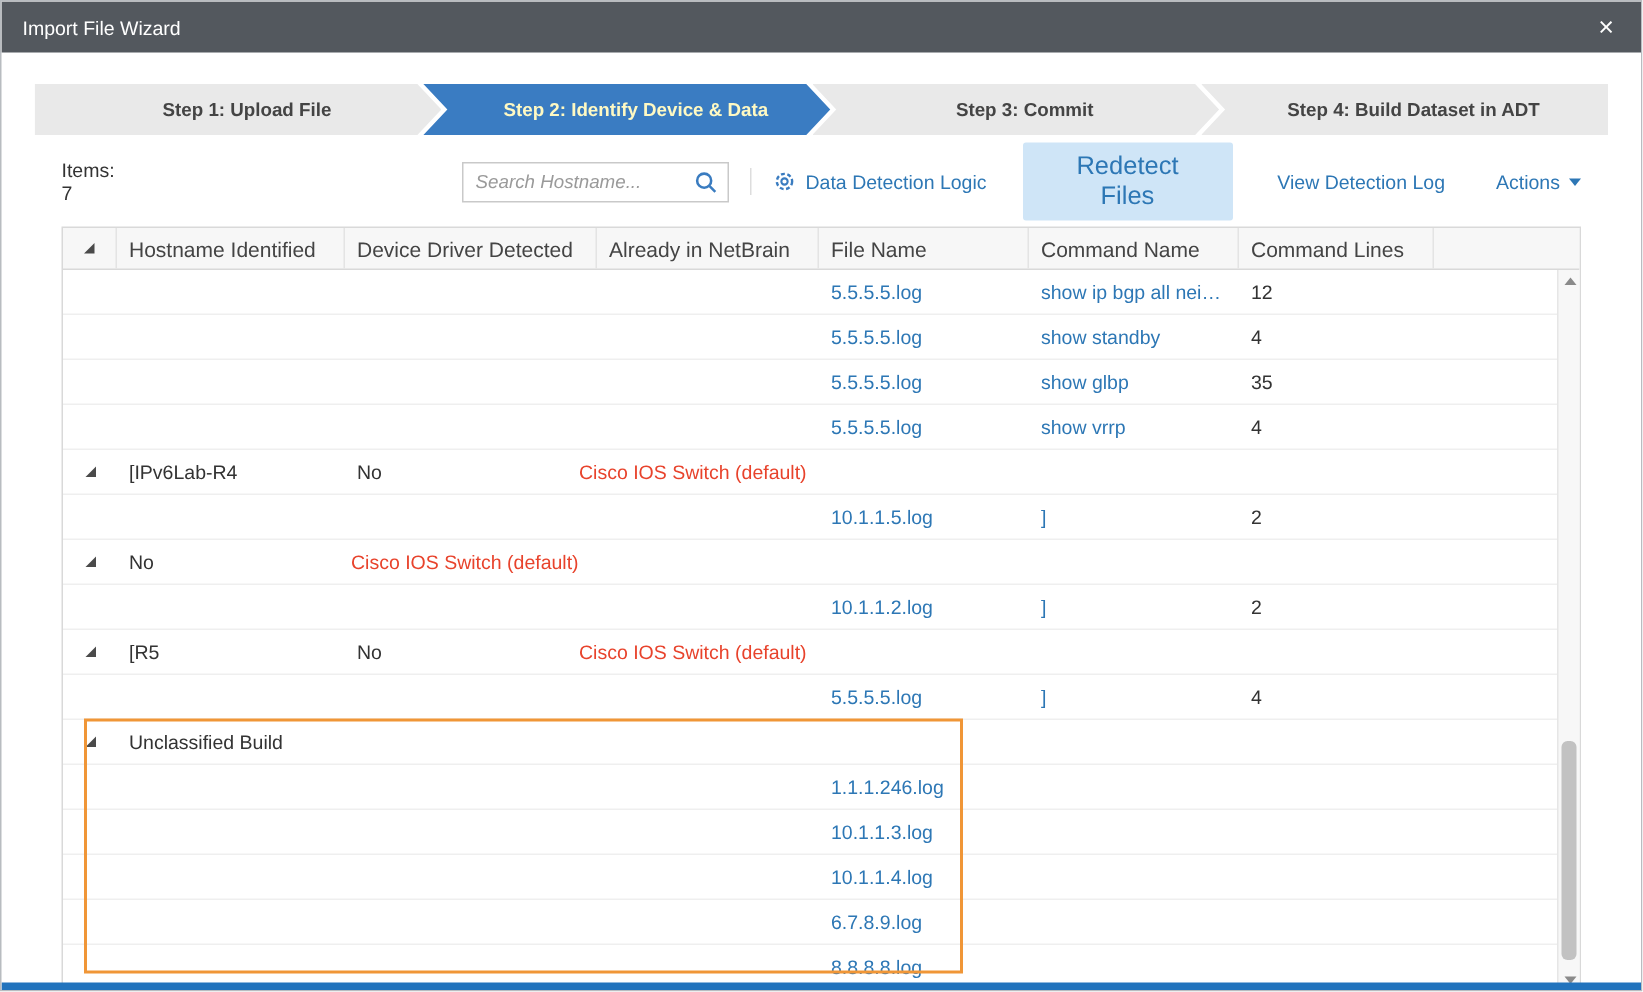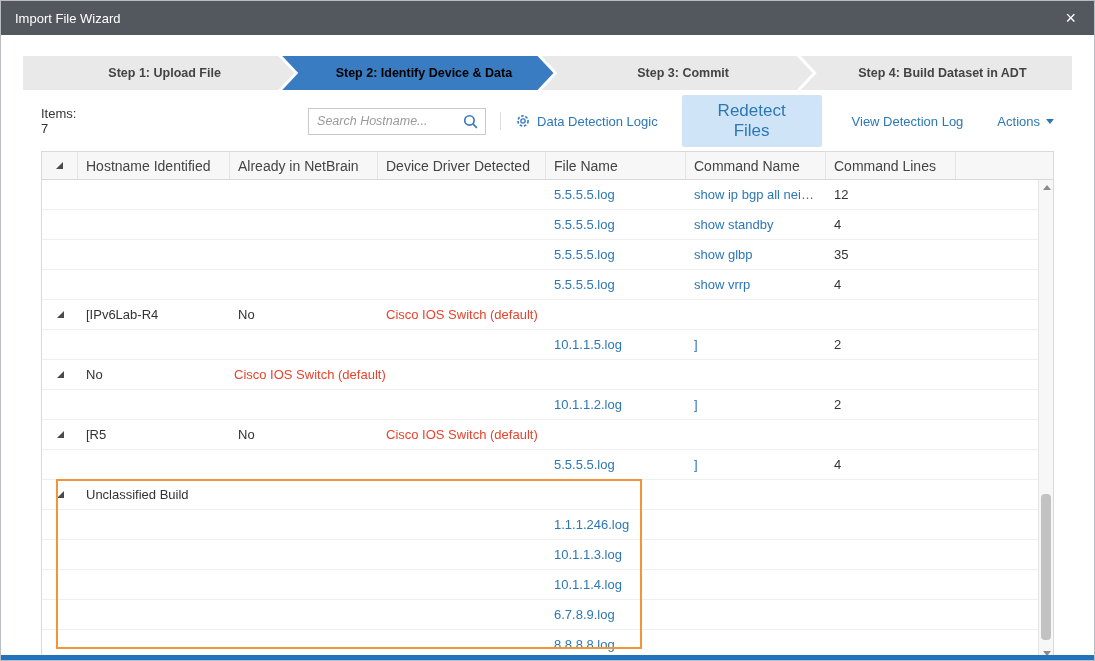--- a/index.html
+++ b/index.html
@@ -22,21 +22,21 @@
   
   .steps { display: flex; height: 34px; margin: 21px 22px 0; }
   .step {
     flex: 1; display: flex; align-items: center; justify-content: center;
     background: #e9e9e9; color: #444; font-size: 12.5px; font-weight: bold;
     clip-path: polygon(0 0, calc(100% - 16px) 0, 100% 50%, calc(100% - 16px) 100%, 0 100%, 16px 50%);
     margin-left: -12px; cursor: pointer; position: relative; padding-left: 12px;
   }
   .step.first { clip-path: polygon(0 0, calc(100% - 16px) 0, 100% 50%, calc(100% - 16px) 100%, 0 100%); margin-left: 0; }
   .step.last  { clip-path: polygon(0 0, 100% 0, 100% 100%, 0 100%, 16px 50%); }
-  .step.active { background: #3a7cc2; color: #000000; }
+  .step.active { background: #3a7cc2; color: #fef9c3; }
   
   .toolbar { display: flex; align-items: center; margin: 17px 40px 0; height: 28px; font-size: 13px; color: #333; }
   .searchbox {
     margin-left: 222px; width: 178px; height: 27px; border: 1px solid #c9c9c9;
     display: flex; align-items: center; background: #fff; padding: 0 6px 0 8px;
   }
   .searchbox input {
     border: none; outline: none; flex: 1; font-size: 12.5px; font-style: italic;
     color: #555; font-family: "Liberation Sans", sans-serif; min-width: 0;
   }
@@ -148,22 +148,22 @@
       <span class="chev-down"></span>
     </span>
   </div>
 
   <div class="tablewrap">
     <div class="thead">
       <div class="hcell c-toggle">
         <span class="tri"></span>
       </div>
       <div class="hcell c-host">Hostname Identified</div>
+      <div class="hcell c-driver">Device Driver Detected</div>
       <div class="hcell c-inb">Already in NetBrain</div>
-      <div class="hcell c-driver">Device Driver Detected</div>
       <div class="hcell c-file">File Name</div>
       <div class="hcell c-cmd">Command Name</div>
       <div class="hcell c-lines">Command Lines</div>
       <div class="hcell c-fill"></div>
     </div>
 
     <div>
         <div class="trow">
           <div class="cell c-toggle"></div>
           <div class="cell c-host"></div>

